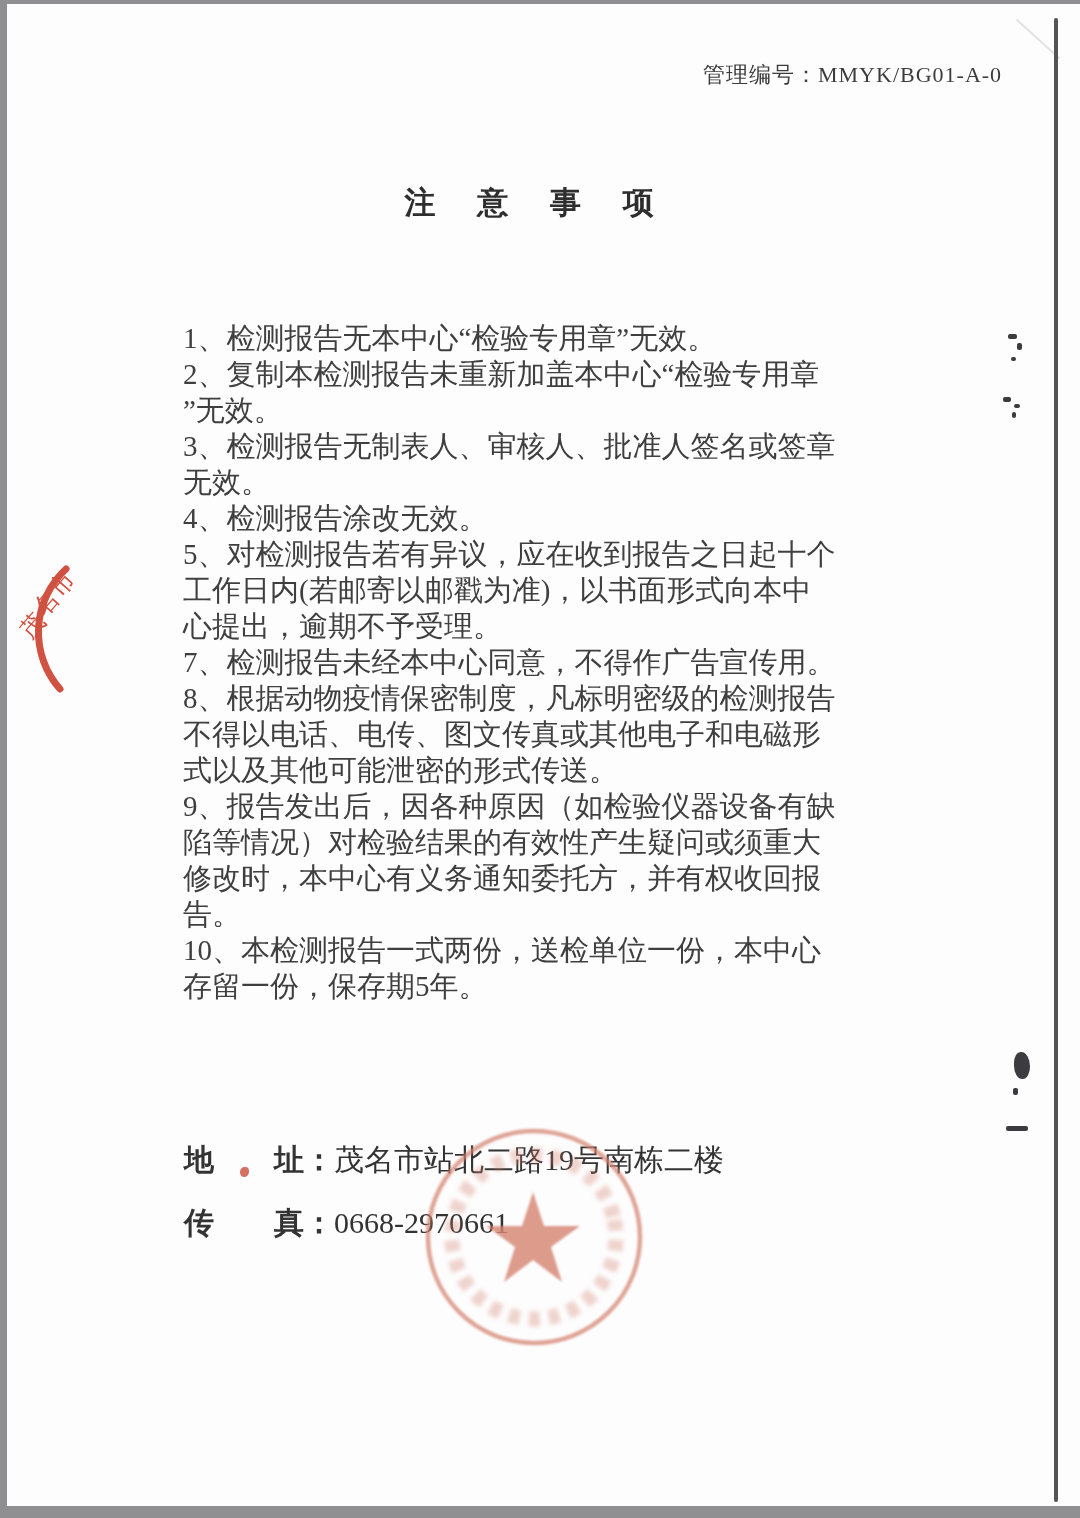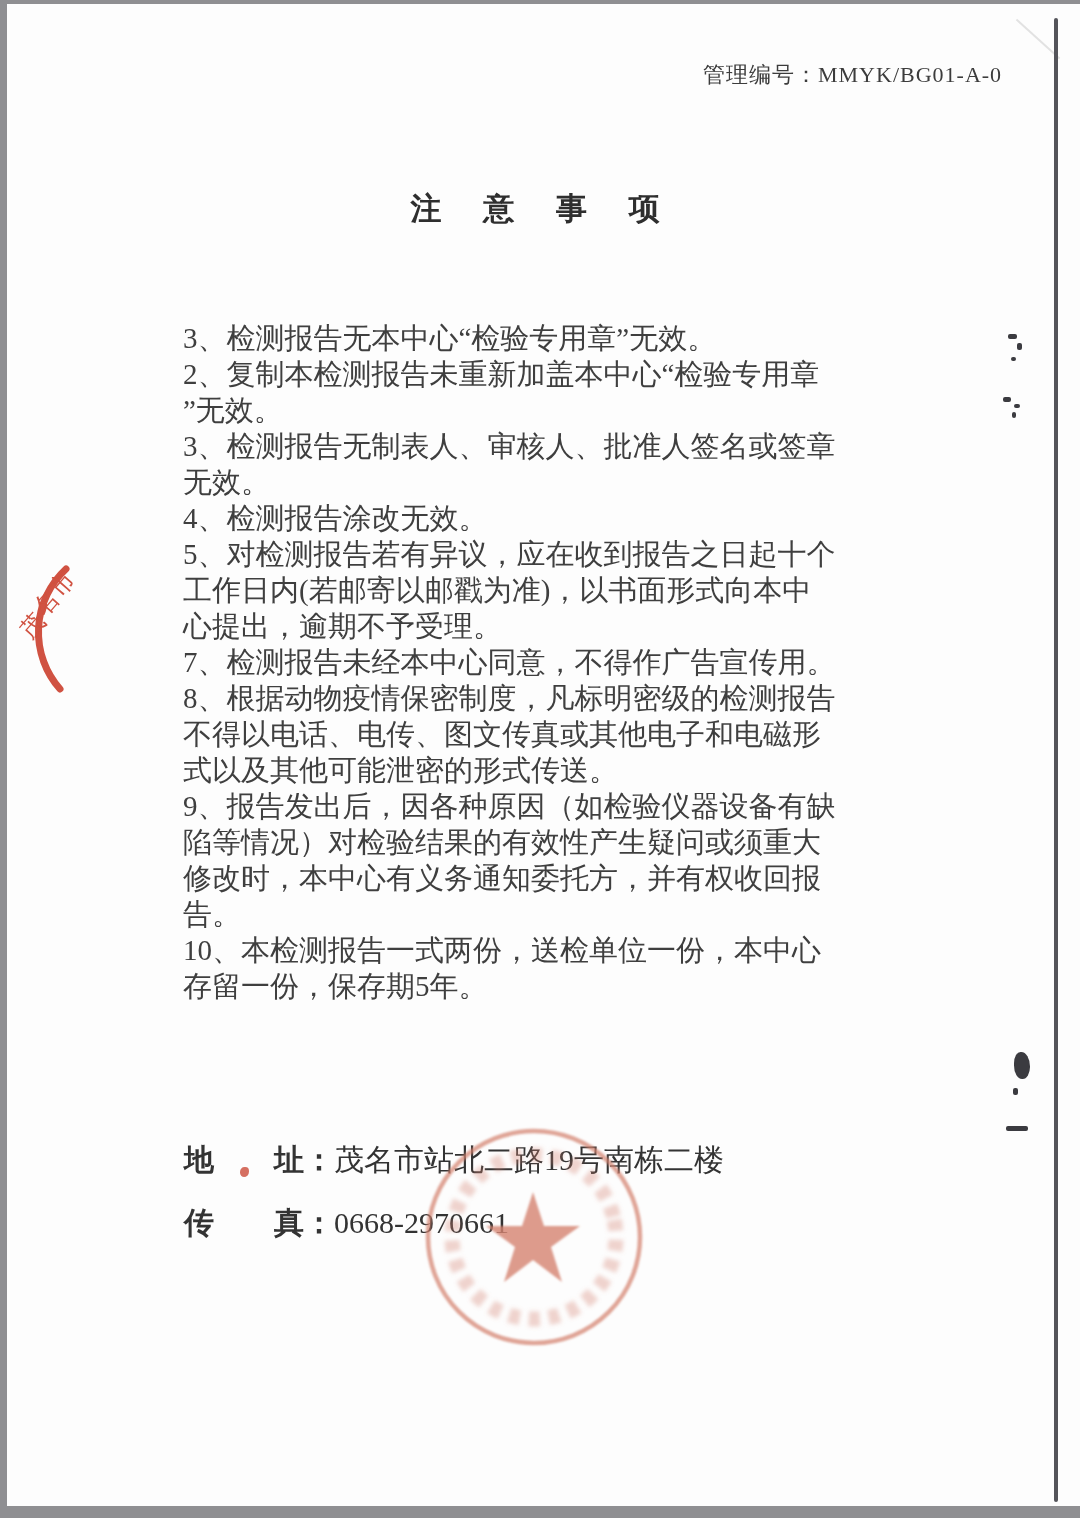--- a/index.html
+++ b/index.html
@@ -21,21 +21,21 @@
     position:absolute;left:1002px;top:34px;width:58px;height:2px;
     background:#e2e2e2;transform:rotate(42deg);
   }
   .doc-code{
     position:absolute;left:696px;top:56px;
     font-size:22px;letter-spacing:1px;color:#3c3c3c;white-space:nowrap;
   }
   .title{
     position:absolute;left:0;top:178px;width:1061px;
     text-align:center;font-size:31px;font-weight:bold;
-    letter-spacing:17px;color:#2e2e2e;margin:6px;
+    letter-spacing:17px;color:#2e2e2e;margin:0;
   }
   .notes{
     position:absolute;left:176px;top:316px;width:694px;
     font-size:29px;line-height:36px;color:#3f3f3f;
   }
   .notes p{
     margin:0;white-space:pre-wrap;text-align:justify;
     font-family:"Liberation Serif","DejaVu Serif",serif;
   }
   .contact{
@@ -55,21 +55,21 @@
 </head>
 <body>
 
 <div class="scan-page">
 
   <div class="doc-code">管理编号：MMYK/BG01-A-0</div>
 
   <h1 class="title">注 意 事 项</h1>
 
   <div class="notes">
-    <p>3、检测报告无本中心“检验专用章”无效。</p>
+    <p>1、检测报告无本中心“检验专用章”无效。</p>
     <p>2、复制本检测报告未重新加盖本中心“检验专用章
 ”无效。</p>
     <p>3、检测报告无制表人、审核人、批准人签名或签章
 无效。</p>
     <p>4、检测报告涂改无效。</p>
     <p>5、对检测报告若有异议，应在收到报告之日起十个
 工作日内(若邮寄以邮戳为准)，以书面形式向本中
 心提出，逾期不予受理。</p>
     <p>7、检测报告未经本中心同意，不得作广告宣传用。</p>
     <p>8、根据动物疫情保密制度，凡标明密级的检测报告

